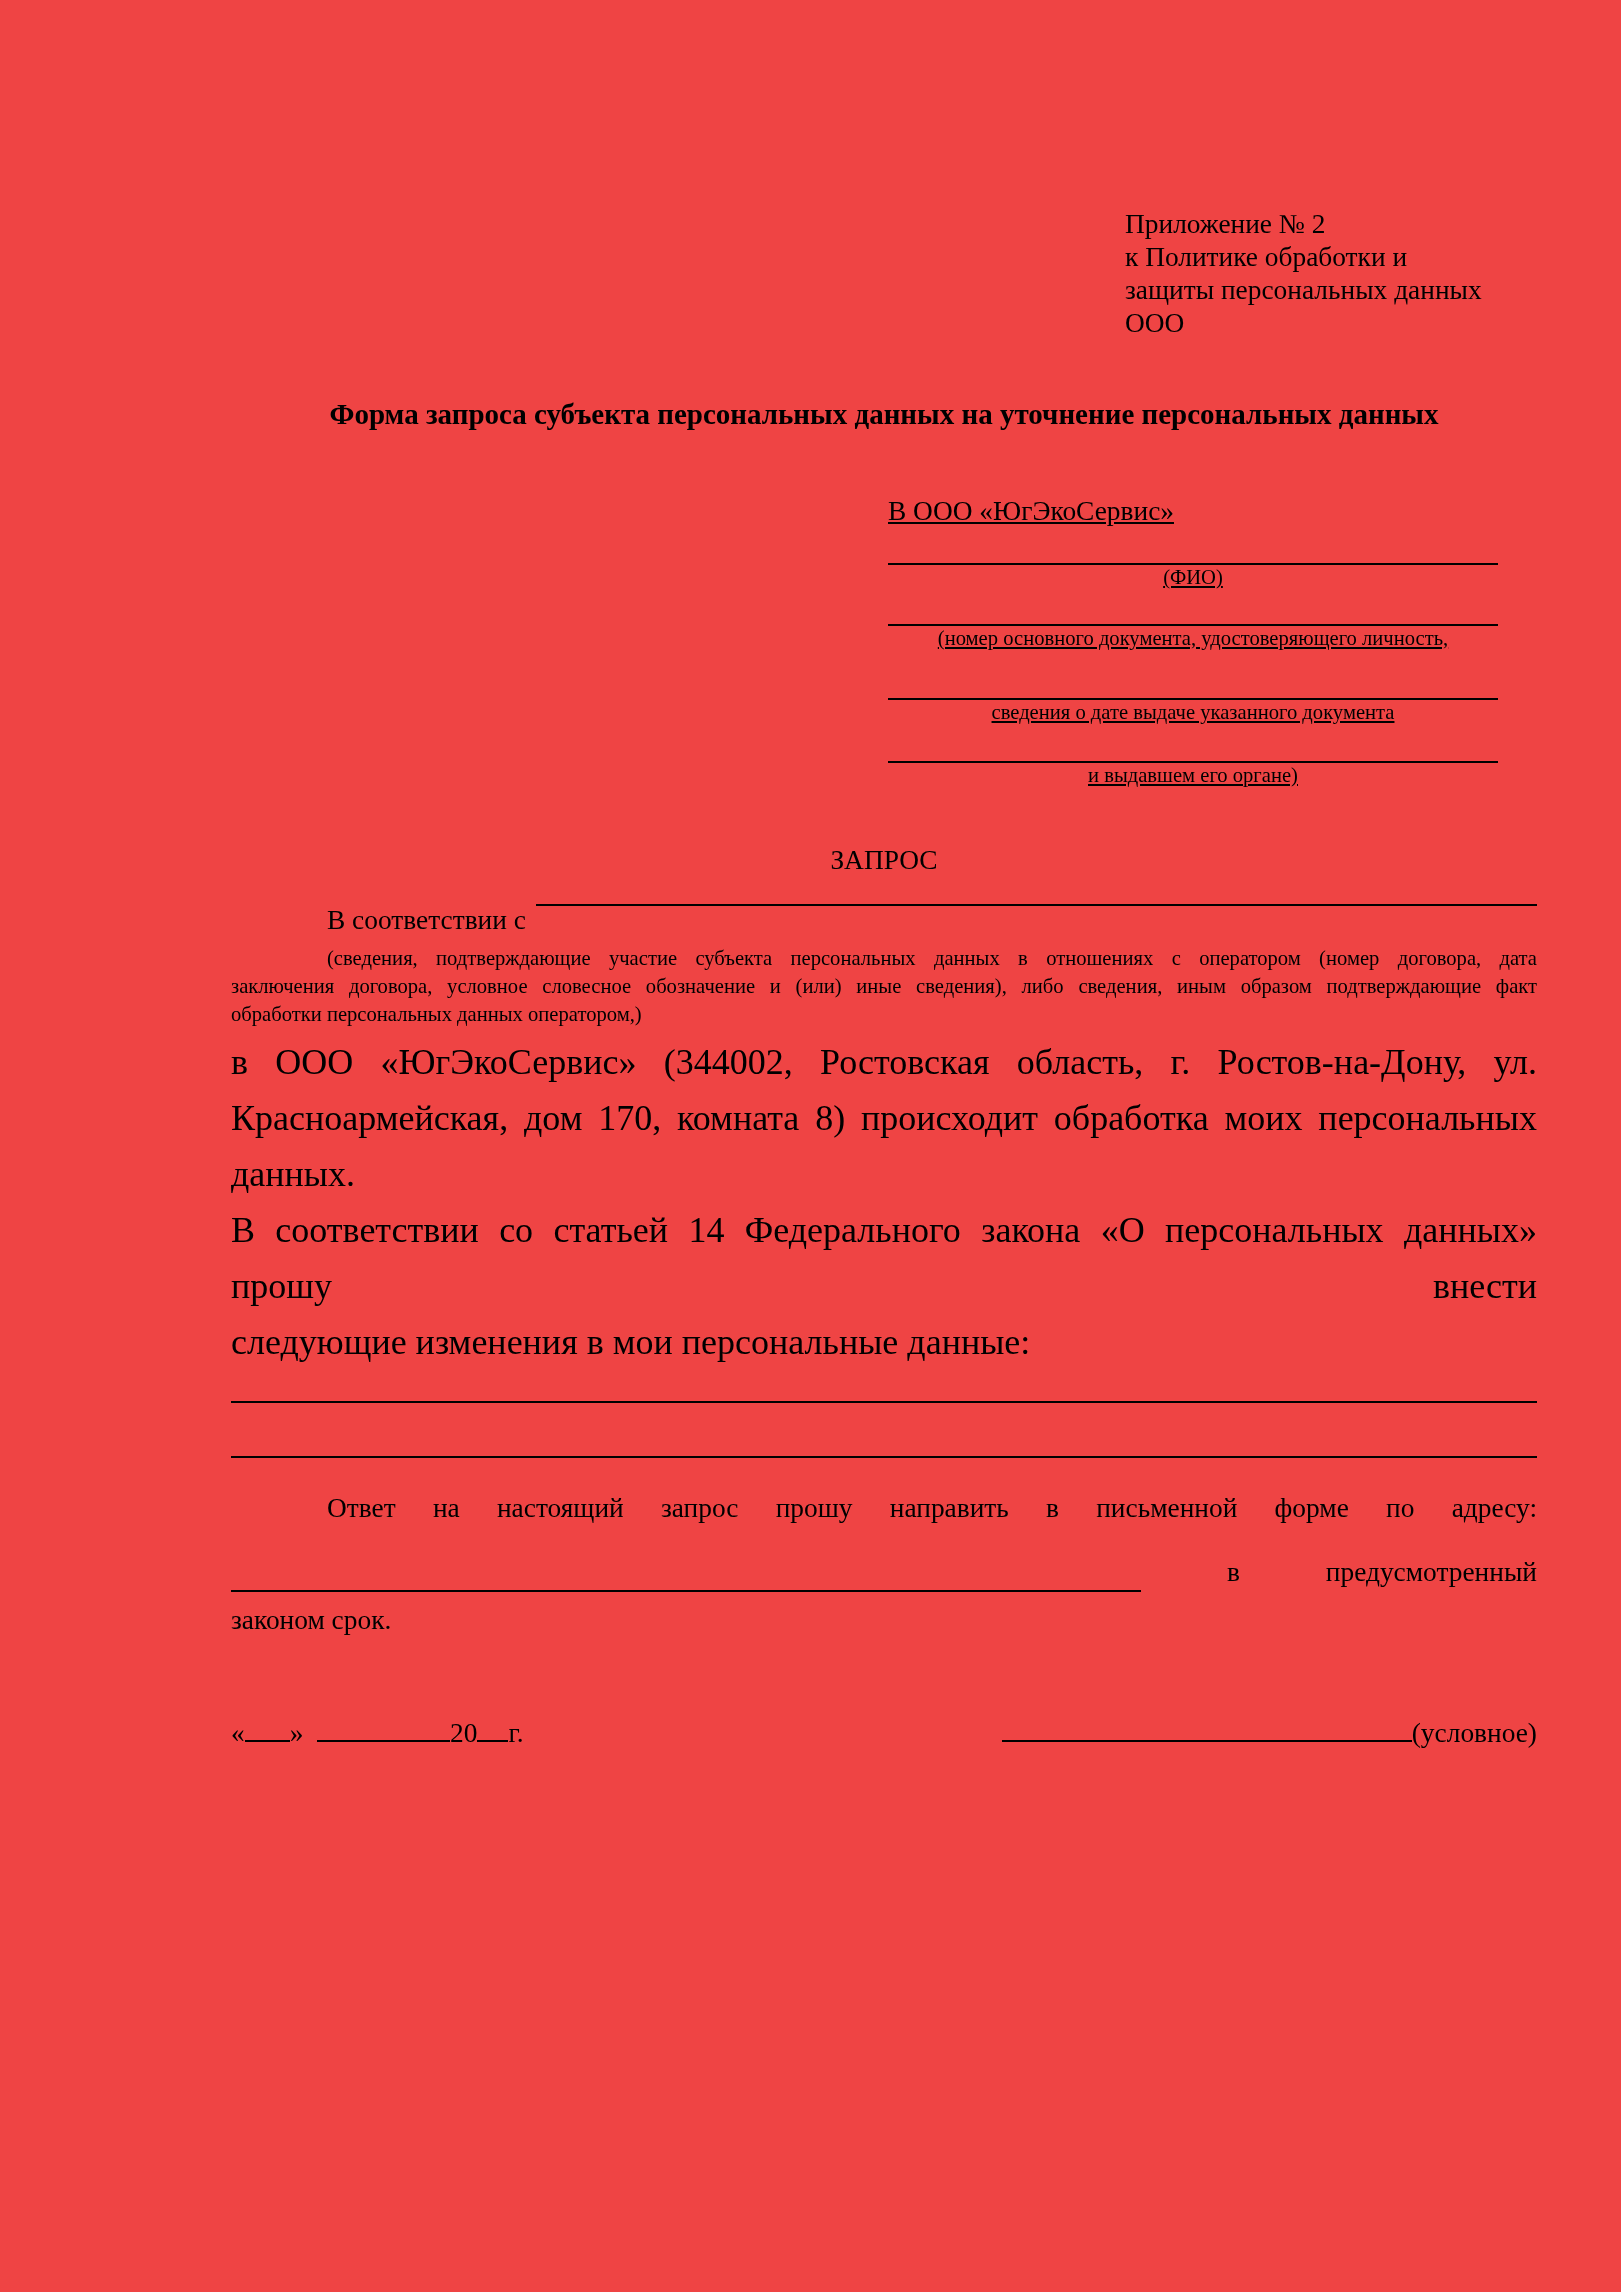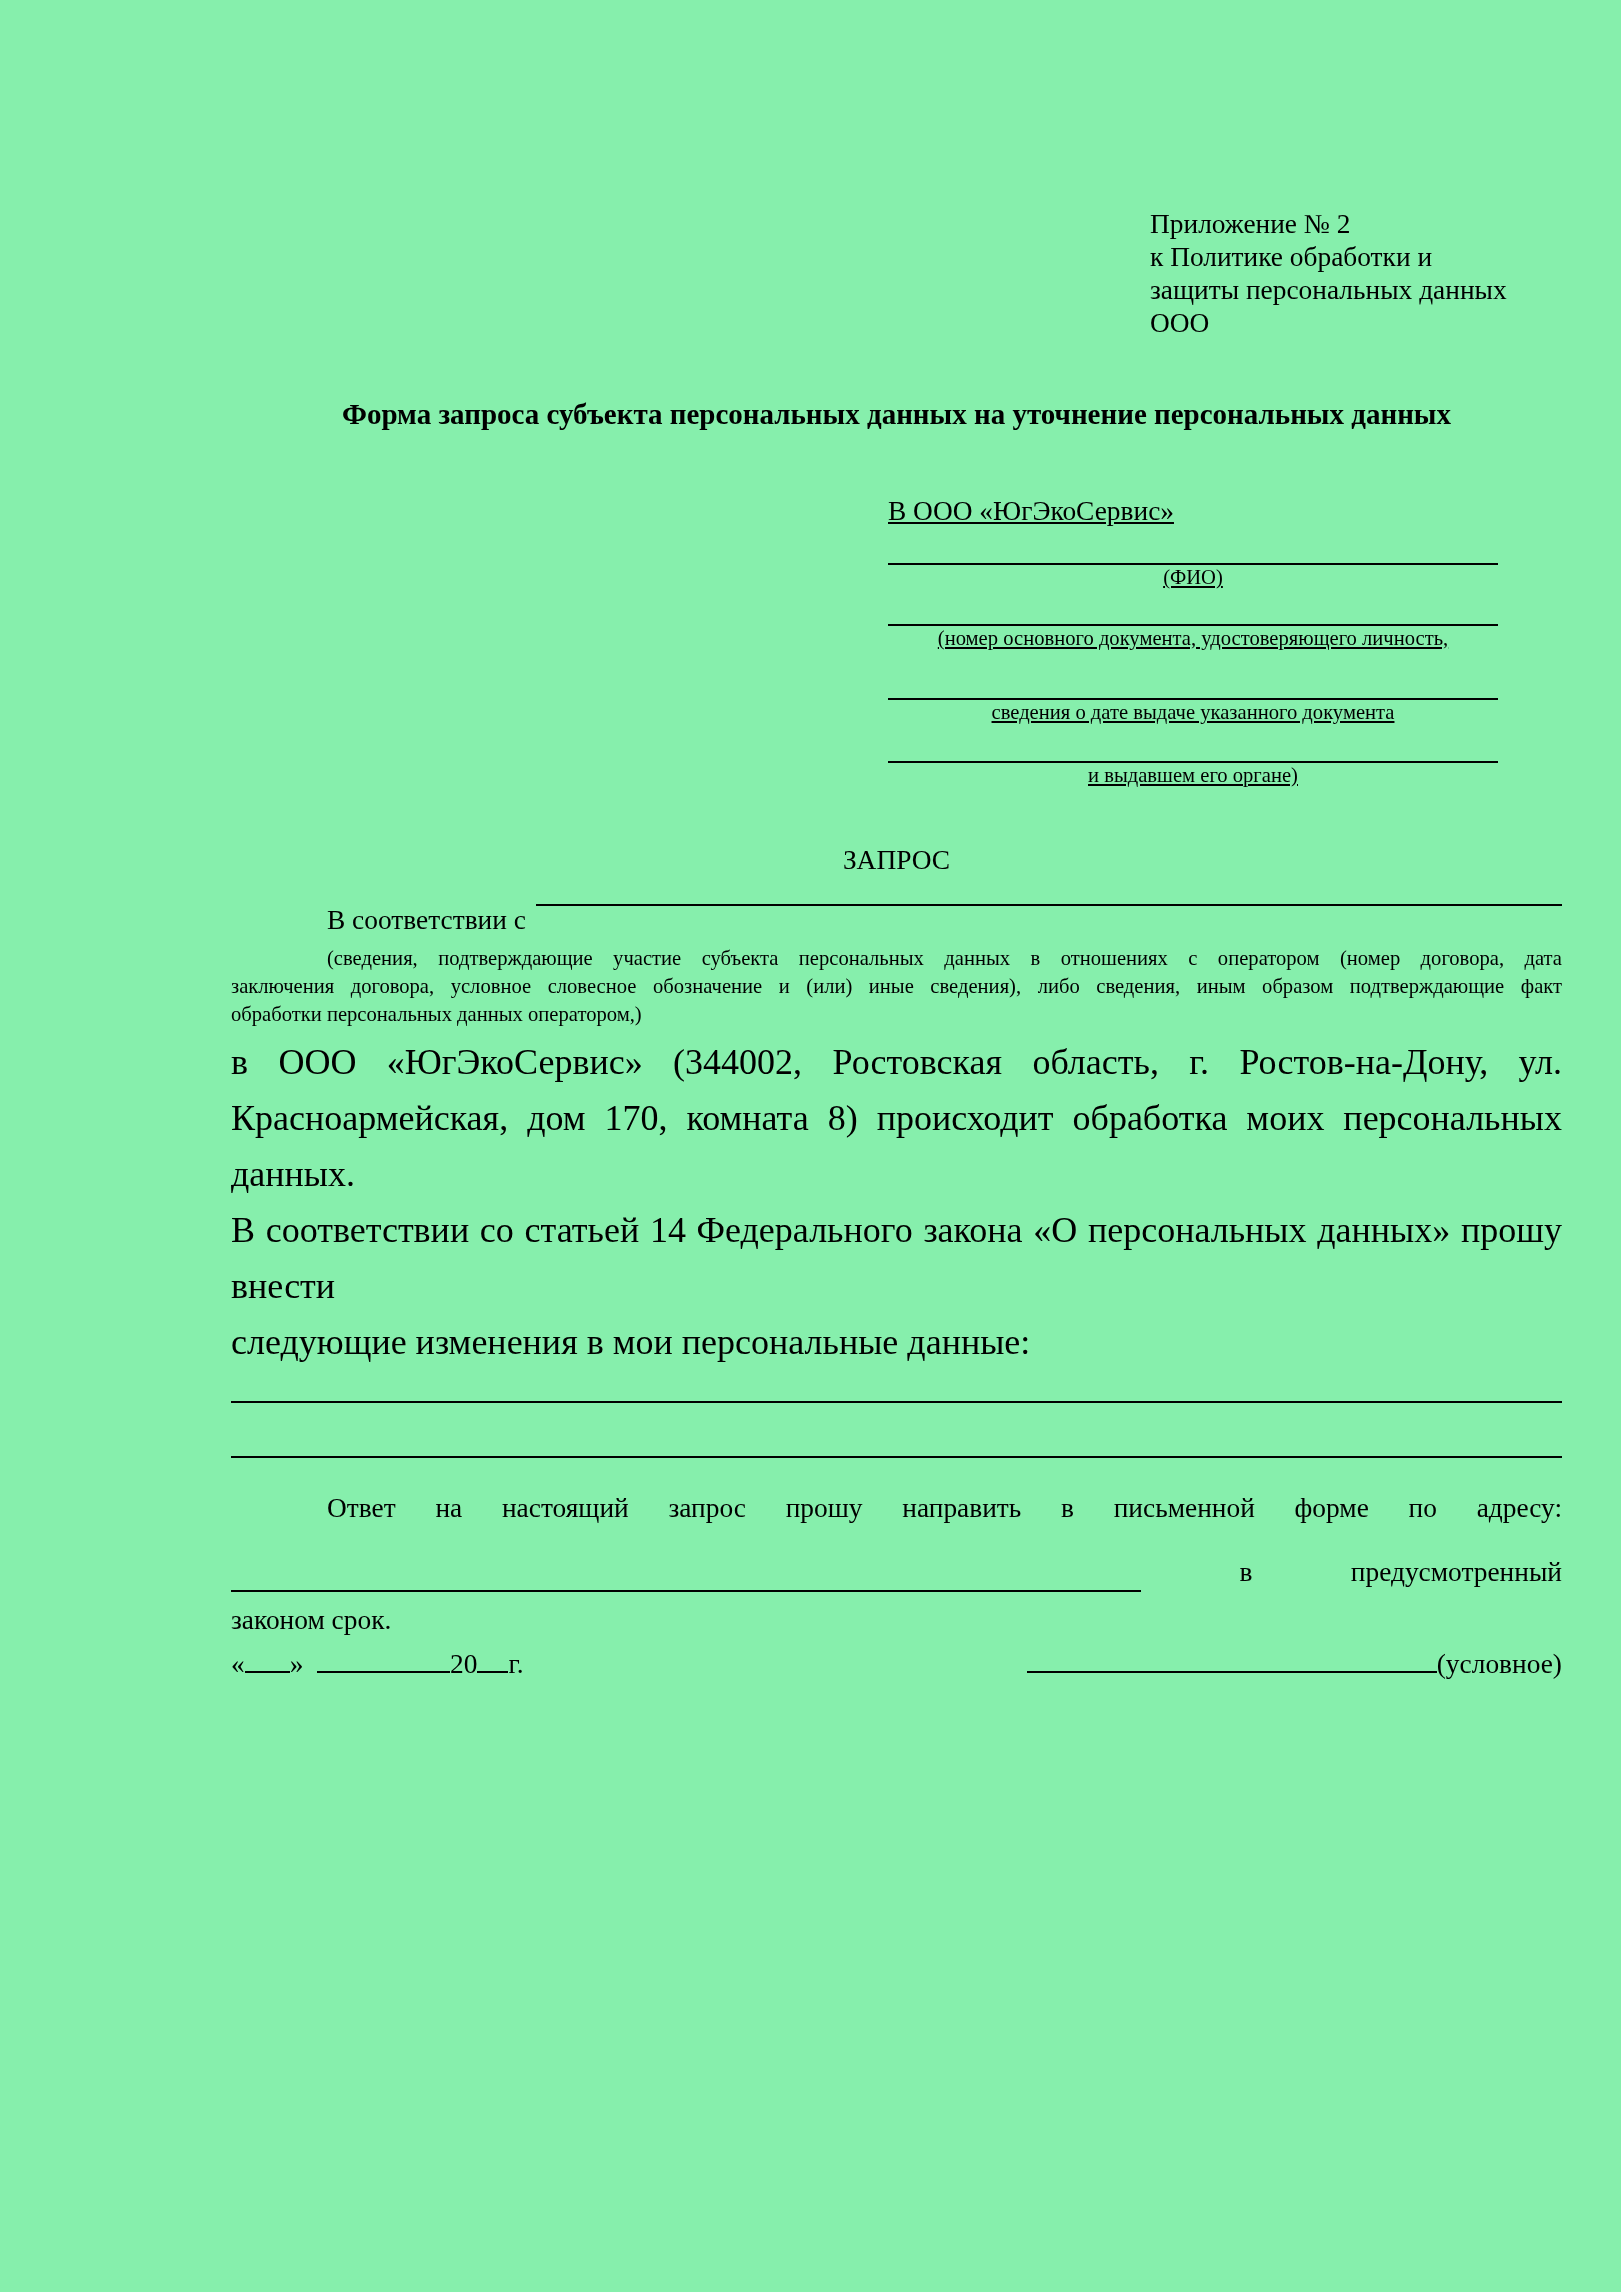--- a/index.html
+++ b/index.html
@@ -1,22 +1,22 @@
 <!DOCTYPE html>
 <html lang="ru"><head>
 <meta charset="utf-8">
 <style>
   html, body { margin: 0; padding: 0; background: #ffffff; }
   .page {
     position: relative;
     width: 1621px;
     height: 2293px;
     box-sizing: border-box;
-    padding: 0 59px 0 231px;
-    background: #86efac;
+    padding: 0 84px 0 231px;
+    background: #ef4444;
     color: #000000;
     font-family: "Liberation Serif", "DejaVu Serif", serif;
     overflow: hidden;
   }
 
   
   .appendix { margin-top: 208px; width: 412px; margin-left: auto; font-size: 27.4px; line-height: 33px; }
 
   
   .title { margin: 55px auto 0; max-width: 1137px; text-align: center; font-size: 29px; line-height: 39px; font-weight: bold; }
@@ -55,21 +55,21 @@
   .bl2 { margin-top: 53px; }
 
   
   .reply-lead { margin-top: 21.6px; font-size: 27.4px; line-height: 56px; text-indent: 96px; text-align: justify; text-align-last: justify; }
   .reply-addr-row { display: flex; align-items: flex-end; justify-content: space-between; height: 56px; font-size: 27.4px; }
   .reply-addr-row .word { line-height: 39px; }
   .addr-blank { width: 910px; height: 0; border-bottom: 2px solid #000; }
   .reply-end { font-size: 27.4px; line-height: 56px; }
 
   
-  .sign-row { display: flex; justify-content: space-between; font-size: 27.4px; line-height: 33px; }
+  .sign-row { display: flex; justify-content: space-between; margin-top: 69px; font-size: 27.4px; line-height: 33px; }
   .blank { display: inline-block; height: 0; border-bottom: 2px solid #000; }
   .b-day { width: 45px; }
   .b-month { width: 133px; margin-left: 13.7px; }
   .b-year { width: 31px; }
   .b-sign { width: 410px; }
 </style>
 </head>
 <body>
 
 <div class="page">

